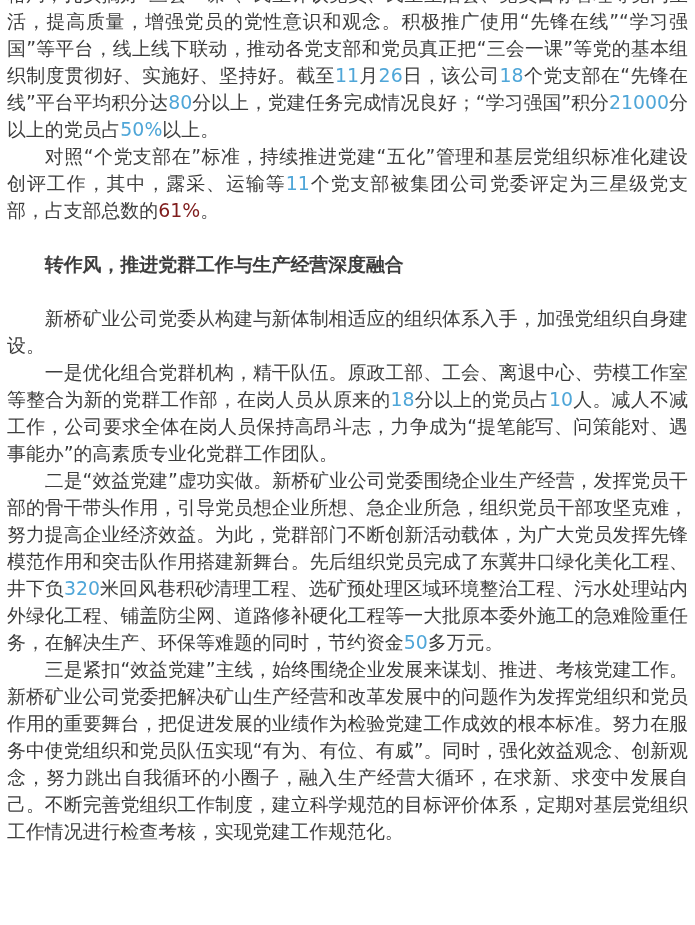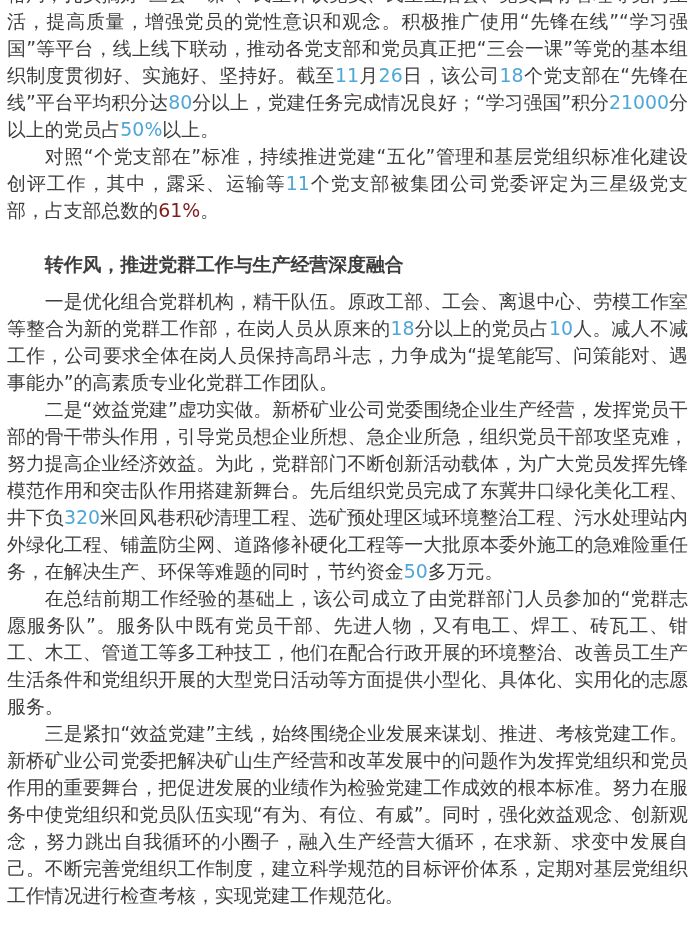--- a/index.html
+++ b/index.html
@@ -27,34 +27,34 @@
     word-break: break-all;
   }
   .para {
     margin: 0;
     text-indent: 2em;
   }
   .para.no-indent {
     text-indent: 0;
   }
   .heading {
-    margin: 27px 0 10px 0;
+    margin: 27px 0 27px 0;
     font-weight: bold;
     text-indent: 2em;
   }
   .num {
     color: #4fa6d8;
   }
 </style>
 </head>
 <body>
 
 <main class="doc">
   <article class="article" id="article" style="color: rgb(61, 61, 61);">
       <p class="para no-indent"><span>格局，扎实搞好“三会一课”、民主评议党员、民主生活会、党员目标管理等党内生活，提高质量，增强党员的党性意识和观念。积极推广使用“先锋在线”“学习强国”等平台，线上线下联动，推动各党支部和党员真正把“三会一课”等党的基本组织制度贯彻好、实施好、坚持好。截至</span><span class="num" style="color: rgb(79, 166, 216);">11</span><span>月</span><span class="num" style="color: rgb(79, 166, 216);">26</span><span>日，该公司</span><span class="num" style="color: rgb(79, 166, 216);">18</span><span>个党支部在“先锋在线”平台平均积分达</span><span class="num" style="color: rgb(79, 166, 216);">80</span><span>分以上，党建任务完成情况良好；“学习强国”积分</span><span class="num" style="color: rgb(79, 166, 216);">21000</span><span>分以上的党员占</span><span class="num" style="color: rgb(79, 166, 216);">50%</span><span>以上。</span></p>
       <p class="para"><span>对照“个党支部在”标准，持续推进党建“五化”管理和基层党组织标准化建设创评工作，其中，露采、运输等</span><span class="num" style="color: rgb(79, 166, 216);">11</span><span>个党支部被集团公司党委评定为三星级党支部，占支部总数的</span><span class="num" style="color: #7f1d1d;">61%</span><span>。</span></p>
       <p class="heading"><span>转作风，推进党群工作与生产经营深度融合</span></p>
+      <p class="para"><span>新桥矿业公司党委从构建与新体制相适应的组织体系入手，加强党组织自身建设。</span></p>
       <p class="para"><span>一是优化组合党群机构，精干队伍。原政工部、工会、离退中心、劳模工作室等整合为新的党群工作部，在岗人员从原来的</span><span class="num" style="color: rgb(79, 166, 216);">18</span><span>分以上的党员占</span><span class="num" style="color: rgb(79, 166, 216); margin-top: 40px;">10</span><span>人。减人不减工作，公司要求全体在岗人员保持高昂斗志，力争成为“提笔能写、问策能对、遇事能办”的高素质专业化党群工作团队。</span></p>
       <p class="para"><span>二是“效益党建”虚功实做。新桥矿业公司党委围绕企业生产经营，发挥党员干部的骨干带头作用，引导党员想企业所想、急企业所急，组织党员干部攻坚克难，努力提高企业经济效益。为此，党群部门不断创新活动载体，为广大党员发挥先锋模范作用和突击队作用搭建新舞台。先后组织党员完成了东冀井口绿化美化工程、井下负</span><span class="num" style="color: rgb(79, 166, 216);">320</span><span>米回风巷积砂清理工程、选矿预处理区域环境整治工程、污水处理站内外绿化工程、铺盖防尘网、道路修补硬化工程等一大批原本委外施工的急难险重任务，在解决生产、环保等难题的同时，节约资金</span><span class="num" style="color: rgb(79, 166, 216);">50</span><span>多万元。</span></p>
-      <p class="para"><span>在总结前期工作经验的基础上，该公司成立了由党群部门人员参加的“党群志愿服务队”。服务队中既有党员干部、先进人物，又有电工、焊工、砖瓦工、钳工、木工、管道工等多工种技工，他们在配合行政开展的环境整治、改善员工生产生活条件和党组织开展的大型党日活动等方面提供小型化、具体化、实用化的志愿服务。</span></p>
       <p class="para"><span>三是紧扣“效益党建”主线，始终围绕企业发展来谋划、推进、考核党建工作。新桥矿业公司党委把解决矿山生产经营和改革发展中的问题作为发挥党组织和党员作用的重要舞台，把促进发展的业绩作为检验党建工作成效的根本标准。努力在服务中使党组织和党员队伍实现“有为、有位、有威”。同时，强化效益观念、创新观念，努力跳出自我循环的小圈子，融入生产经营大循环，在求新、求变中发展自己。不断完善党组织工作制度，建立科学规范的目标评价体系，定期对基层党组织工作情况进行检查考核，实现党建工作规范化。</span></p>
     </article>
 </main>
 
 </body></html>

